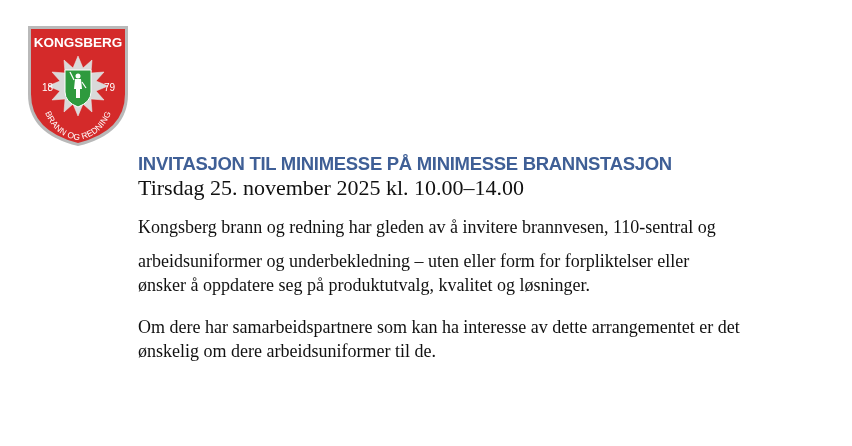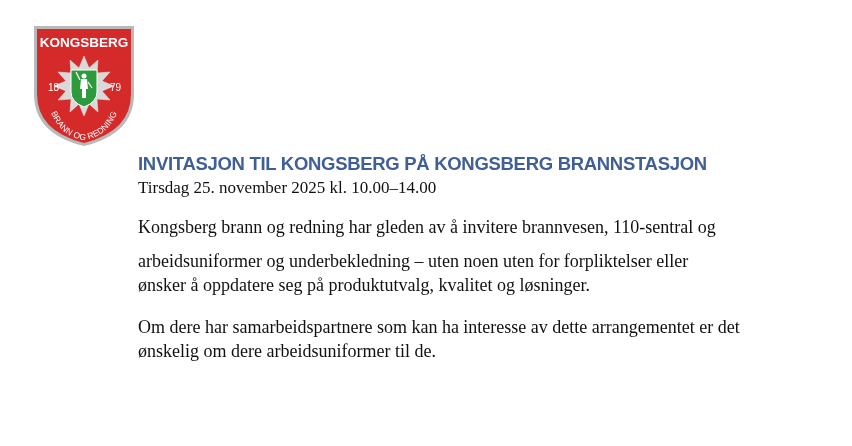--- a/index.html
+++ b/index.html
@@ -10,21 +10,21 @@
     body {
       width: 852px;
       height: 446px;
       position: relative;
       overflow: hidden;
       font-family: "Liberation Serif", "DejaVu Serif", serif;
       color: #111111;
     }
     .logo {
       position: absolute;
-      left: 32px;
+      left: 26px;
       top: 24px;
       width: 104px;
       height: 124px;
     }
     .logo svg { display: block; }
     .content {
       position: absolute;
       left: 138px;
       top: 153px;
       width: 700px;
@@ -33,21 +33,21 @@
       font-family: "Liberation Sans", "DejaVu Sans", sans-serif;
       font-weight: bold;
       font-size: 18.5px;
       color: #3f5f96;
       letter-spacing: -0.3px;
       line-height: 22px;
       margin: 0;
       white-space: nowrap;
     }
     .subtitle {
-      font-size: 17px;
+      font-size: 22px;
       line-height: 22px;
       margin: 2px 0 0 0;
       white-space: nowrap;
     }
     .para {
       font-size: 18px;
       line-height: 24px;
       margin: 0;
     }
     .para span.line { display: block; white-space: nowrap; }
@@ -84,29 +84,29 @@
     <text x="16" y="67" font-family="Liberation Sans, DejaVu Sans, sans-serif" font-size="10" fill="#ffffff">18</text>
     <text x="78" y="67" font-family="Liberation Sans, DejaVu Sans, sans-serif" font-size="10" fill="#ffffff">79</text>
 
     <text font-family="Liberation Sans, DejaVu Sans, sans-serif" font-size="8.5" fill="#ffffff" letter-spacing="0.2">
       <textPath href="#arcPath" startOffset="50%" text-anchor="middle">BRANN OG REDNING</textPath>
     </text>
   </svg>
 </div>
 
 <div class="content">
-  <h1 class="title">INVITASJON TIL KONGSBERG PÅ KONGSBERG BRANNSTASJON</h1>
+  <h1 class="title">INVITASJON TIL MINIMESSE PÅ MINIMESSE BRANNSTASJON</h1>
   <p class="subtitle">Tirsdag 25. november 2025 kl. 10.00–14.00</p>
 
   <p class="para p1">
     <span class="line">Kongsberg brann og redning har gleden av å invitere brannvesen, 110-sentral og</span>
   </p>
 
   <p class="para p2">
-    <span class="line">arbeidsuniformer og underbekledning – uten noen uten for forpliktelser eller</span>
+    <span class="line">arbeidsuniformer og underbekledning – uten eller form for forpliktelser eller</span>
     <span class="line">ønsker å oppdatere seg på produktutvalg, kvalitet og løsninger.</span>
   </p>
 
   <p class="para p3">
     <span class="line">Om dere har samarbeidspartnere som kan ha interesse av dette arrangementet er det</span>
     <span class="line">ønskelig om dere arbeidsuniformer til de.</span>
   </p>
 </div>
 
 </body></html>

